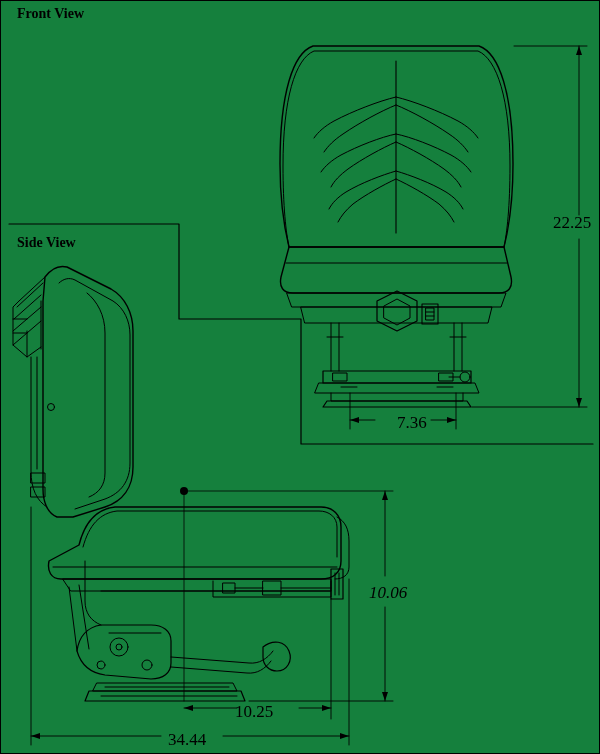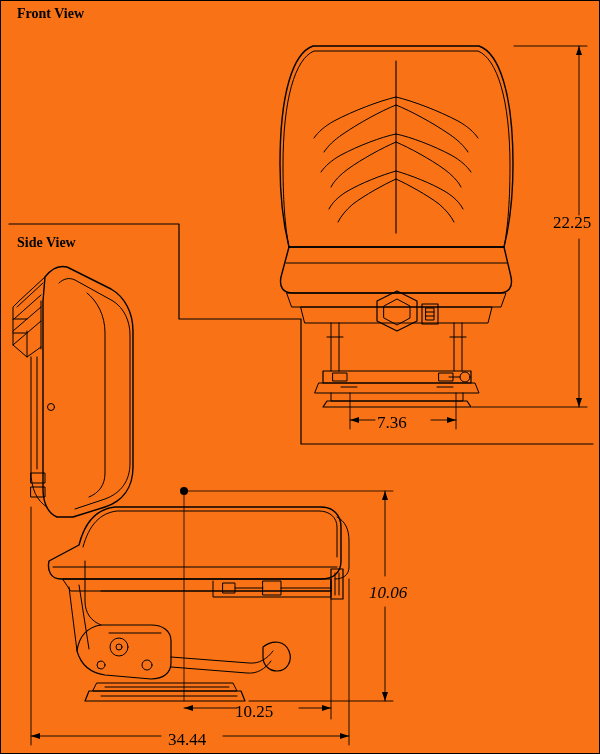--- a/index.html
+++ b/index.html
@@ -7,21 +7,21 @@
     padding: 0;
     background: #ffffff;
   }
   body {
     font-family: "Liberation Serif", serif;
   }
   #page {
     position: relative;
     width: 600px;
     height: 754px;
-    background: #f97316;
+    background: #15803d;
     border: 1px solid #000000;
     box-sizing: border-box;
     overflow: hidden;
   }
   .label {
     position: absolute;
     font-family: "Liberation Serif", serif;
     font-weight: bold;
     font-size: 14px;
     color: #000000;
@@ -38,21 +38,21 @@
     position: absolute;
     left: 0;
     top: 0;
     width: 600px;
     height: 754px;
   }
   .title-front { left: 16px; top: 5px; }
   .title-side  { left: 16px; top: 234px; }
 
   .d-2225 { left: 552px; top: 212px; }
-  .d-736  { left: 376px; top: 412px; text-align: center; }
+  .d-736  { left: 396px; top: 412px; text-align: center; }
   .d-1006 { left: 368px; top: 582px; font-style: italic; }
   .d-1025 { left: 234px; top: 701px; }
   .d-2281 { left: 167px; top: 729px; }
 </style>
 </head>
 <body>
 
 <div id="page">
 
   <div class="label title-front">Front View</div>

